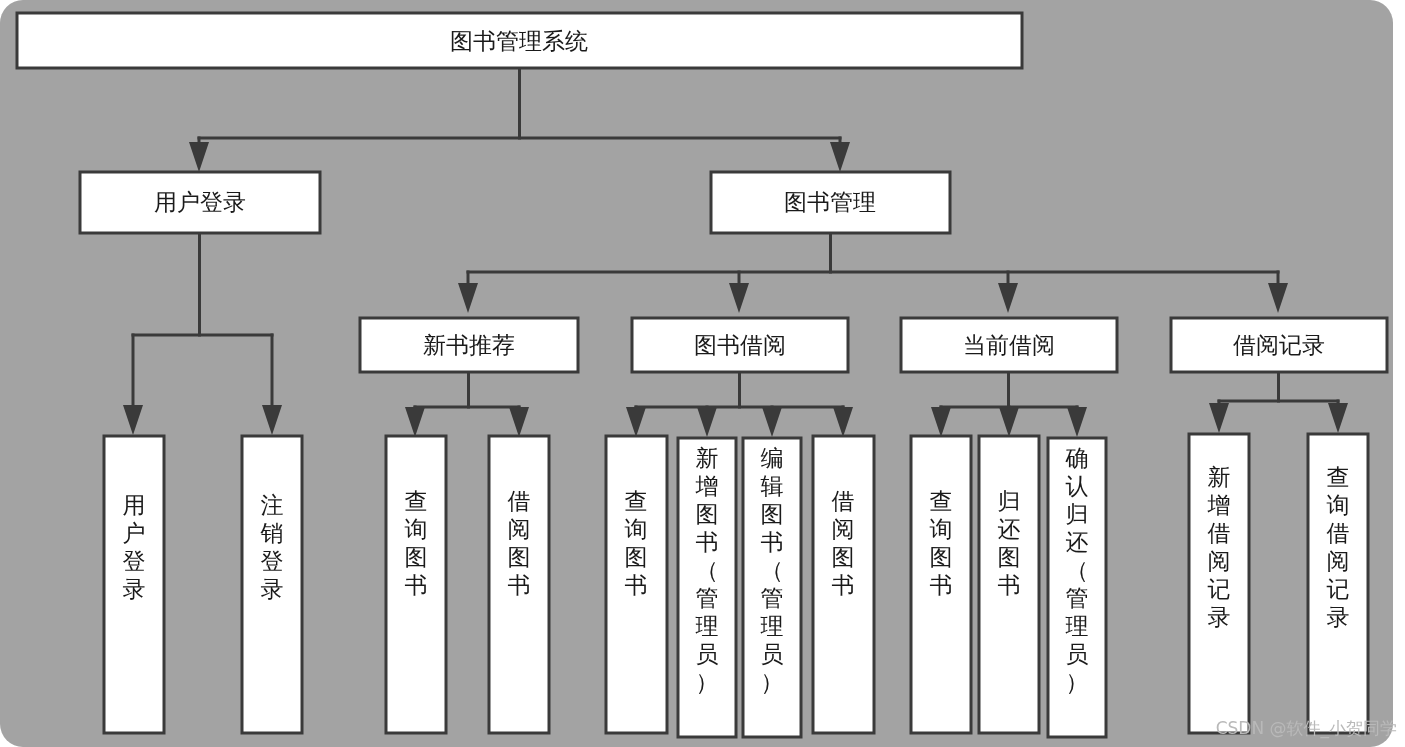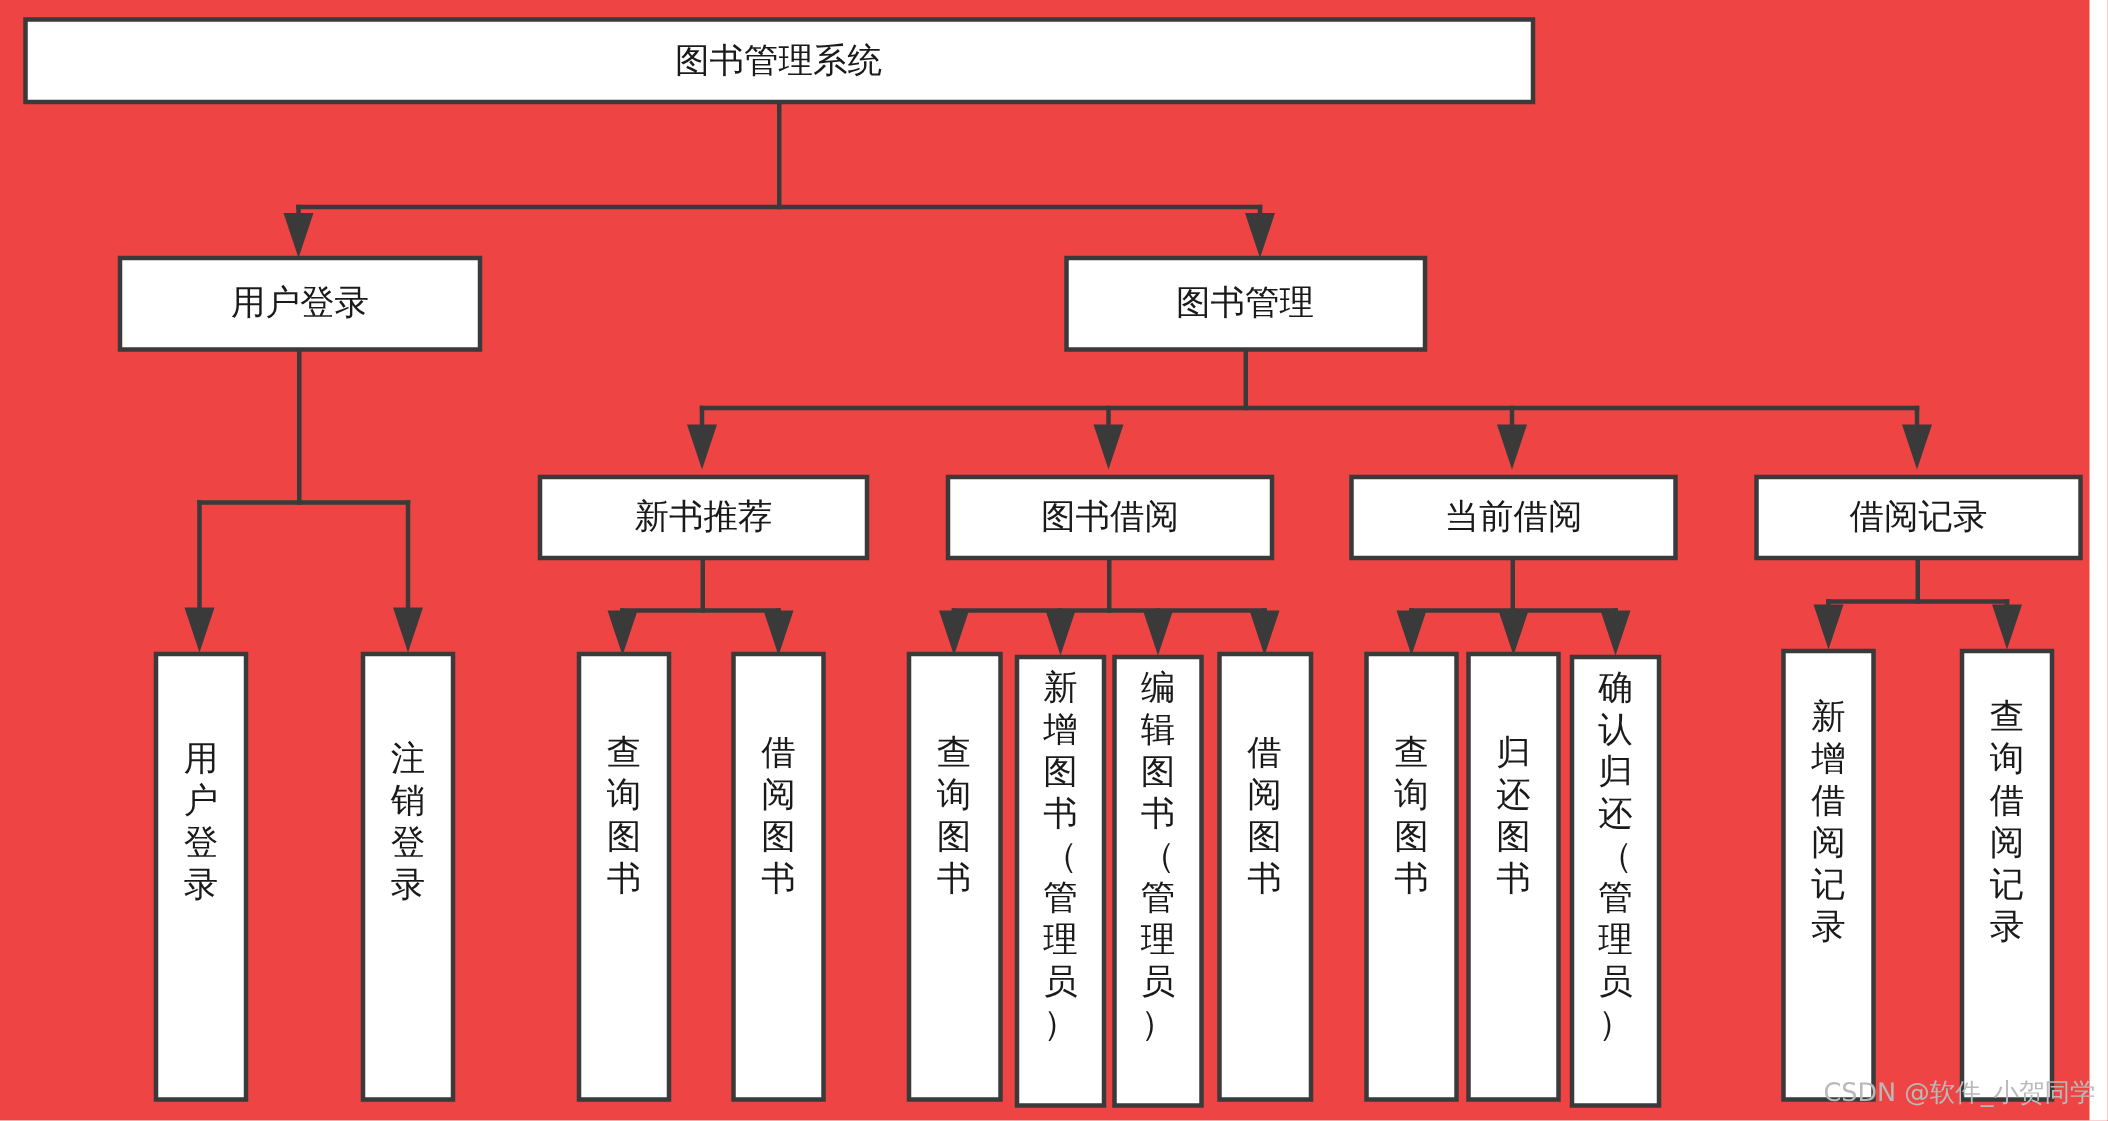--- a/index.html
+++ b/index.html
@@ -11,21 +11,22 @@
   body {
     width: 1405px;
     height: 747px;
     overflow: hidden;
     font-family: "DejaVu Sans", "Liberation Sans", sans-serif;
   }
   #diagram-root {
     position: relative;
     width: 1393px;
     height: 747px;
-    background: #ef4444;
+    background: #a3a3a3;
+    border-radius: 23px;
   }
   svg.diagram-canvas {
     position: absolute;
     left: 0;
     top: 0;
     width: 1405px;
     height: 747px;
     display: block;
   }
   .node-rect {

